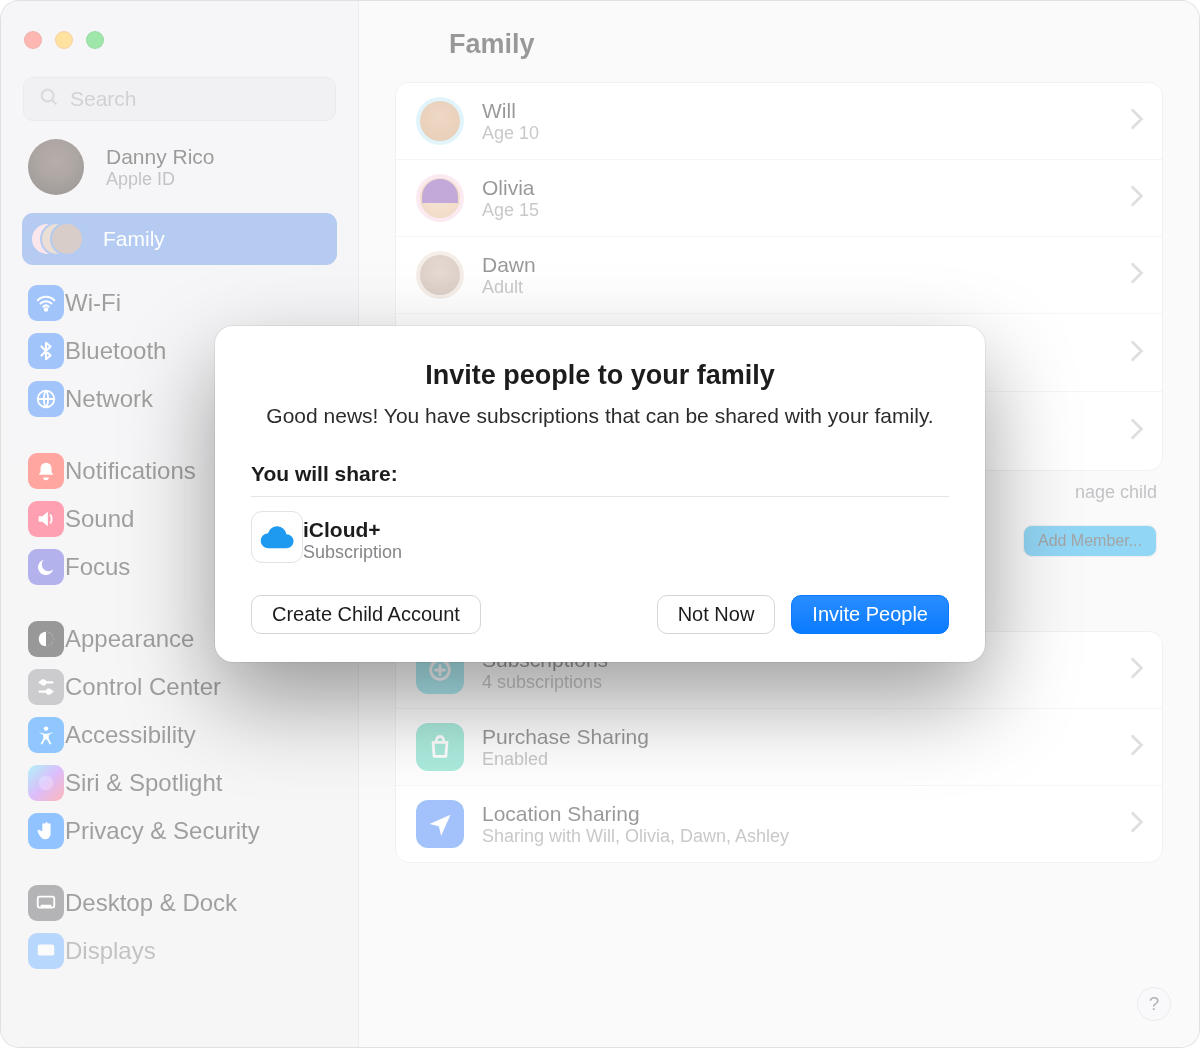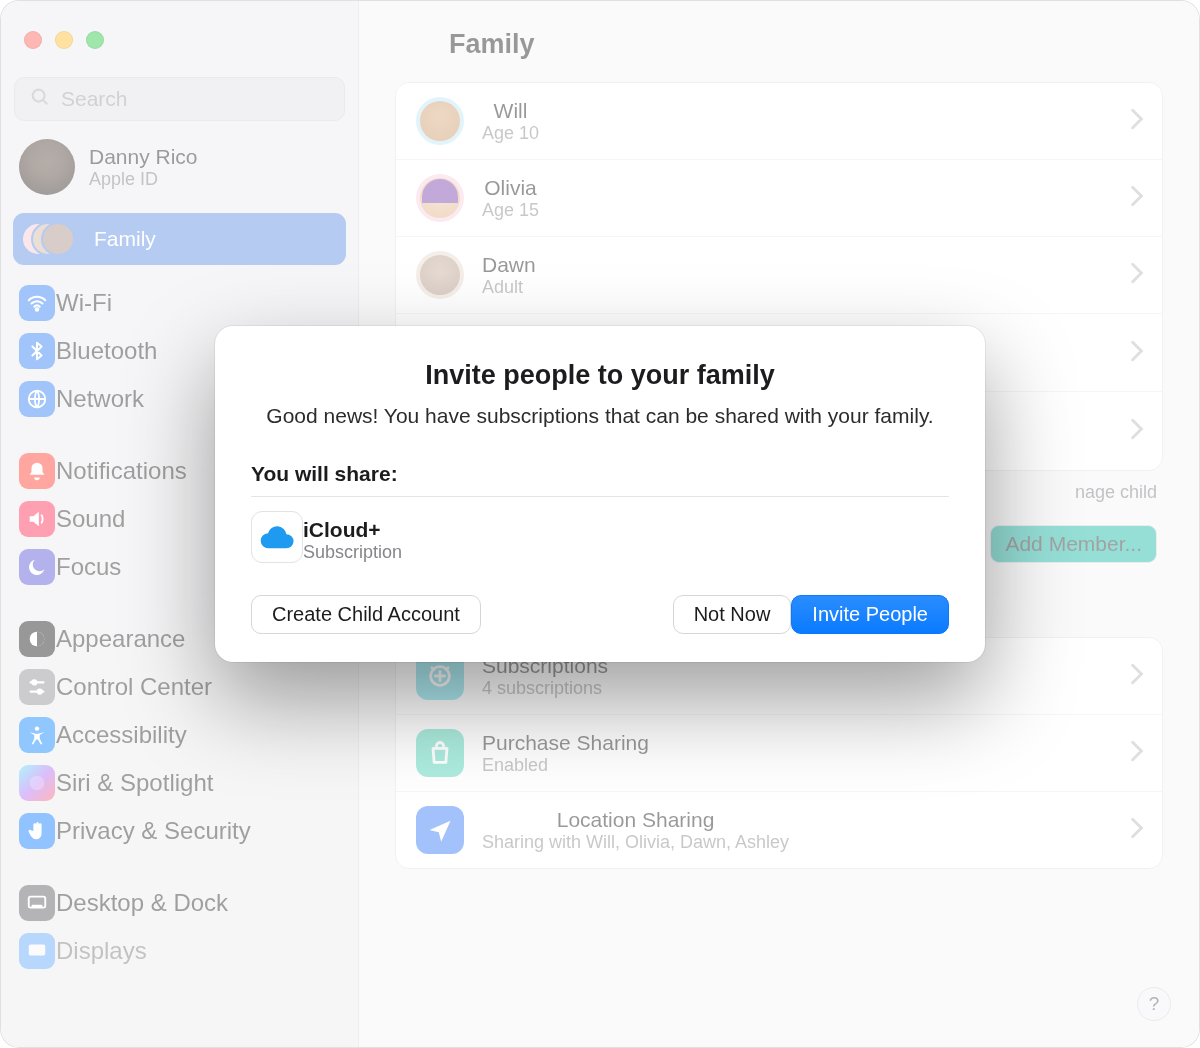--- a/index.html
+++ b/index.html
@@ -12,36 +12,36 @@
     box-shadow: 0 0 0 1px rgba(0,0,0,.12);
     display:flex;
   }
   .scrim {
     position:absolute; inset:0; background: rgba(255,255,255,0.55); pointer-events:none; z-index: 5;
   }
 
   
   .sidebar {
     width: 358px; height:100%; background: linear-gradient(#ececef,#ebebee);
-    border-right: 1px solid #d8d8dc; padding: 0 8px; position: relative;
+    border-right: 1px solid #d8d8dc; padding: 0 17px; position: relative;
   }
   .traffic { position:absolute; left:23px; top:30px; display:flex; gap:13px;}
   .traffic .dot { width:18px; height:18px; border-radius:50%; box-shadow: inset 0 0 0 1px rgba(0,0,0,.15);}
   .dot.r{background:#ff5f57;} .dot.y{background:#ffbd2e;} .dot.g{background:#28c840;}
 
   .search {
     margin: 76px 5px 0 5px; height: 44px; border-radius: 10px;
     background: #e1e0e4; display:flex; align-items:center; padding: 0 14px;
     color:#8b8b90; font-size:21px; gap:10px; border:1px solid #d0d0d5;
   }
   .search svg{ opacity:.6; }
   .search input{ border:0; background:transparent; flex:1; font-size:21px; color:#444; outline:none;}
   .search input::placeholder{color:#9a9a9f;}
 
-  .profile { display:flex; align-items:center; gap:14px; padding: 18px 10px 12px 10px;}
+  .profile { display:flex; align-items:center; gap:22px; padding: 18px 10px 12px 10px;}
   .avatar { width:56px; height:56px; border-radius:50%; background:
      radial-gradient(circle at 50% 40%, #5d4a3f 0%, #4b3b33 55%, #3a2e28 100%);
      position:relative; overflow:hidden;
   }
   .avatar::after{content:"";position:absolute;inset:0;border-radius:50%;box-shadow:inset 0 -8px 14px rgba(0,0,0,.3);}
   .profile .txt .nm{font-size:21px; font-weight:500; color:#222;}
   .profile .txt .sb{font-size:18px; color:#7a7a7f;}
 
   .pill {
     margin: 6px 4px 14px 4px; height:52px; border-radius:11px; background:#5b8de0;
@@ -88,29 +88,29 @@
   .main h1{ font-size:27px; font-weight:700; color:#1c1c1e; padding: 28px 0 22px 54px;}
   .panel{
     background:#fff; border-radius:14px; border:1px solid #e1e1e4;
   }
   .frow{
     display:flex; align-items:center; gap:18px; padding: 14px 20px;
     border-bottom: 1px solid #ececef; position:relative;
   }
   .frow:last-child{border-bottom:0;}
   .frow .av{width:48px;height:48px;border-radius:50%;background:#ccc;flex:0 0 48px; position:relative; overflow:hidden;}
-  .frow .info .nm{font-size:21px;font-weight:500;color:#1c1c1e;text-align:center;}
+  .frow .info .nm{font-size:21px;font-weight:500;color:#1c1c1e;}
   .frow .info .sb{font-size:18px;color:#86868a;}
   .chev{position:absolute; right:18px; top:50%; transform:translateY(-50%); color:#b8b8bd;}
   .chev svg{width:14px;height:22px;}
 
   .hint{font-size:18px;color:#7a7a7f; padding:8px 6px 18px 6px; line-height:1.45;}
   .addbtn{
-    float:right; margin-top:-6px; background:#14b8a6; border:1px solid #d7d7db; border-radius:9px;
-    font-size:21px; color:#333; padding: 6px 14px;
+    float:right; margin-top:-6px; background:#0ea5e9; border:1px solid #d7d7db; border-radius:9px;
+    font-size:16px; color:#333; padding: 6px 14px;
   }
 
   .panel2{ margin-top: 56px;}
   .sq{ width:48px;height:48px;border-radius:12px;display:flex;align-items:center;justify-content:center;color:#fff;flex:0 0 48px;}
   .sq.subs{background:#4cd3e3;}
   .sq.purc{background:#48d6b6;}
   .sq.loc{background:#3478f6;}
   .sq svg{width:28px;height:28px;}
 
   .helpbtn{
@@ -128,21 +128,21 @@
   }
   .modal h2{ text-align:center; font-size:27px; font-weight:700; color:#1c1c1e;}
   .modal .lead{text-align:center; font-size:21px; color:#2c2c2e; margin-top:10px; line-height:1.4;}
   .modal .sh{font-size:21px; font-weight:700; color:#1c1c1e; margin-top:32px;}
   .modal hr{border:0;border-top:1px solid #e5e5e9; margin:10px 0 0 0;}
   .share-row{display:flex; align-items:flex-end; padding:14px 0 8px 0;}
   .share-row .ibox{width:52px;height:52px;border-radius:11px;border:1px solid #e3e3e7;display:flex;align-items:center;justify-content:center;background:#fff;}
   .share-row .ibox svg{width:34px;height:26px;}
   .share-row .nm{font-size:21px;font-weight:600;color:#1c1c1e;}
   .share-row .sb{font-size:18px;color:#86868a;}
-  .modal .btns{ display:flex; align-items:center; margin-top:24px; }
+  .modal .btns{ display:flex; align-items:center; margin-top:24px; gap:16px;}
   .btn{
     font-size:20px; padding:7px 20px; border-radius:10px; border:1px solid #d6d6da;
     background:#fff; color:#1c1c1e; cursor:pointer;
   }
   .btn.primary{ background:#0a7aff; border-color:#0a7aff; color:#fff; font-weight:500;
     background-image:linear-gradient(#2a8dff,#0a7aff);
   }
   .btns .spacer{flex:1;}
 
   

